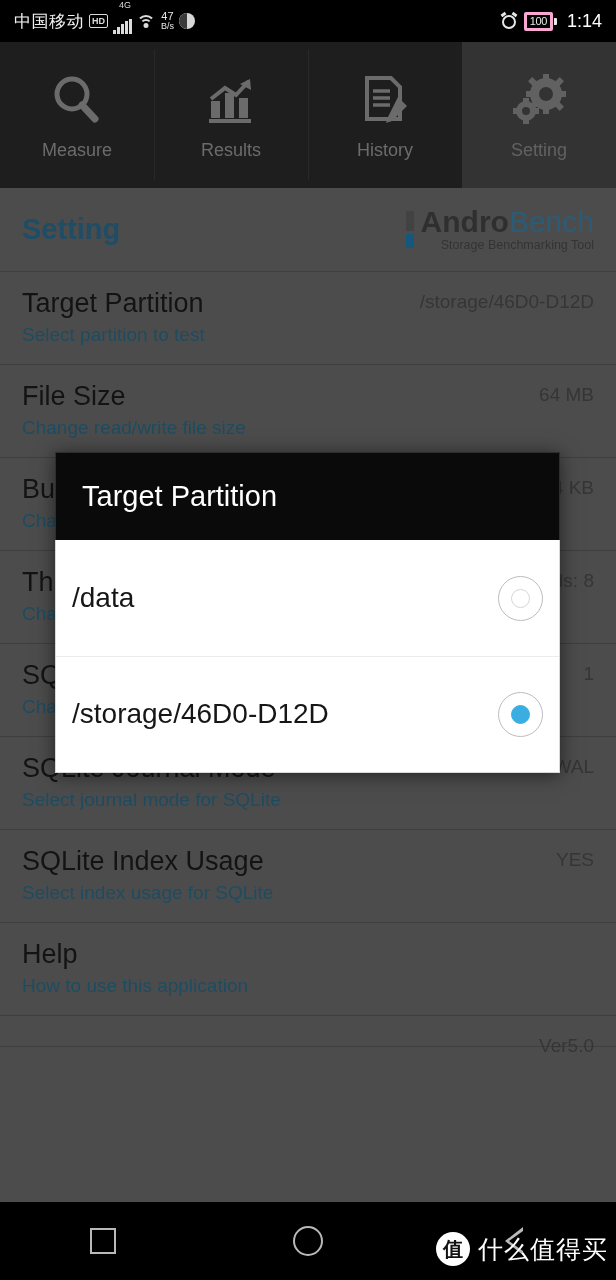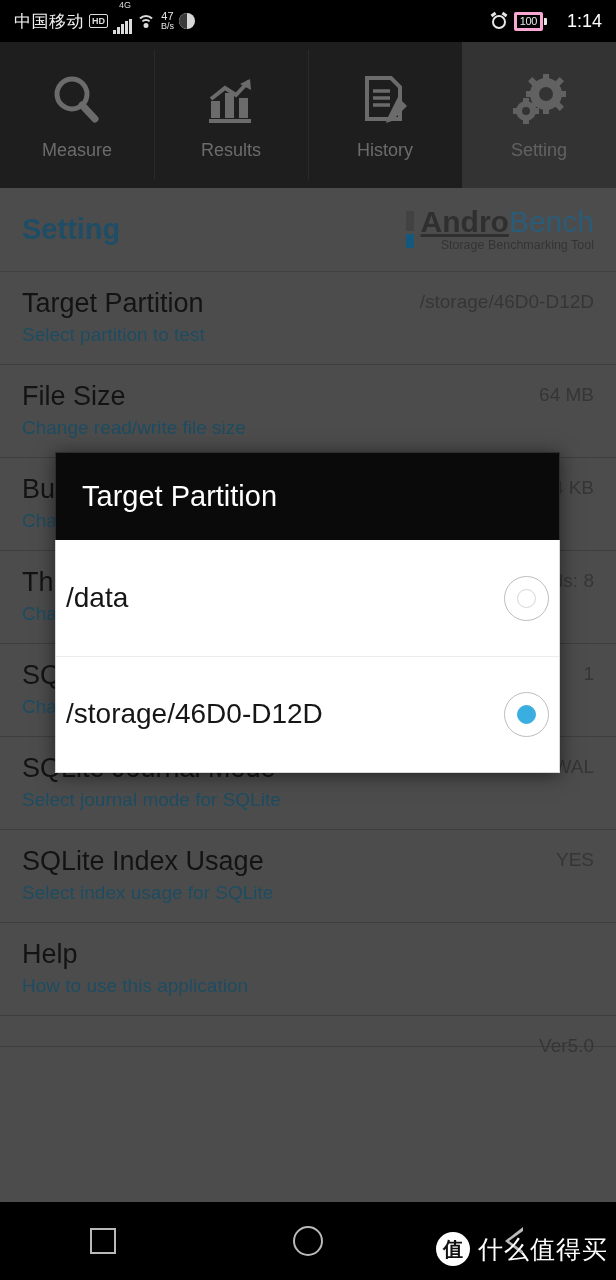--- a/index.html
+++ b/index.html
@@ -49,21 +49,21 @@
   .globe { width:16px; height:16px; border-radius:50%; background:#d8d8d8; position:relative; overflow:hidden; }
   .globe::before { content:""; position:absolute; left:0; top:0; width:8px; height:16px; background:#3a3a3a; border-radius:8px 0 0 8px; }
   .alarm { width:16px; height:16px; position:relative; }
   .alarm .face { position:absolute; left:1px; top:2px; width:14px; height:14px; border:2px solid #e8e8e8; border-radius:50%; }
   .alarm .e1, .alarm .e2 { position:absolute; top:0; width:5px; height:3px; background:#e8e8e8; }
   .alarm .e1 { left:0; transform:rotate(-35deg); }
   .alarm .e2 { right:0; transform:rotate(35deg); }
   .batt { display:flex; align-items:center; }
   .batt .body { border:3px solid #f9a8d4; border-radius:2px; padding:0 3px; font-size:11px; line-height:13px; color:#e8e8e8; letter-spacing:-0.4px; }
   .batt .tip { width:3px; height:7px; background:#e8e8e8; margin-left:1px; border-radius:0 1px 1px 0; }
-  .clock { font-size:18px; color:#fff; margin-left:13px; }
+  .clock { font-size:18px; color:#fff; margin-left:3px; }
 
   
   .tabbar { position:absolute; top:42px; left:0; width:616px; height:146px;
             display:flex; background:#2b2b2b; }
   .tab { flex:1; display:flex; flex-direction:column; align-items:center;
          justify-content:center; gap:8px; position:relative; }
   .tab + .tab::before { content:""; position:absolute; left:0; top:8px; bottom:8px;
                         width:1px; background:#3c3c3c; }
   .tab.active { background:#4a4a4a; }
   .tab.active + .tab::before, .tab.active::before { background:transparent; }
@@ -77,21 +77,21 @@
             background:#6e6e6e; display:flex; align-items:center;
             justify-content:space-between; padding:0 22px;
             border-bottom:1px solid #5c5c5c; }
   .header .title { font-size:29px; color:#2b6f91; font-weight:bold; }
   .logo { display:flex; align-items:center; gap:7px; }
   .logo .bars2 { display:flex; flex-direction:column; gap:3px; }
   .logo .bars2 i { display:block; width:8px; height:20px; background:#5f5f5f; }
   .logo .bars2 i:last-child { height:14px; background:#1f7fb5; }
   .logo .words { display:flex; flex-direction:column; align-items:flex-end; }
   .logo .wordmark { font-size:30px; font-weight:bold; line-height:30px; }
-  .logo .wordmark .a { color:#444;text-decoration:underline; }
+  .logo .wordmark .a { color:#444; }
   .logo .wordmark .b { color:#3d83ab; font-weight:normal; }
   .logo .tagline { font-size:12.5px; color:#4a4a4a; margin-top:1px; }
 
   
   .list { position:absolute; top:272px; left:0; width:616px; height:930px;
           background:#6e6e6e; overflow:hidden; }
   .row { position:relative; padding:14px 22px 16px 22px; border-bottom:1px solid #5a5a5a; }
   .row .rtitle { font-size:27px; color:#1c1c1c; line-height:34px; }
   .row .rsub { font-size:19px; color:#2a6d8c; line-height:26px; margin-top:2px; }
   .row .rval { position:absolute; right:22px; top:19px; font-size:19px; color:#4d4d4d; }
@@ -99,21 +99,21 @@
   
   .scrim { position:absolute; top:42px; left:0; width:616px; height:1160px;
            background:rgba(0,0,0,0.30); pointer-events:none; }
   .dialog { position:absolute; left:55px; top:452px; width:505px;
             box-shadow:0 2px 18px rgba(0,0,0,.55); }
   .dlg-head { background:#0a0a0a; height:88px; display:flex; align-items:center;
               padding:0 26px; border:1px solid #2e2e2e; border-bottom:none; }
   .dlg-head .t { font-size:29px; color:#fff; }
   .dlg-body { background:#fff; border:1px solid #d8d8d8; border-top:none; }
   .opt { height:116px; display:flex; align-items:center; justify-content:space-between;
-         padding:0 10px; position:relative; }
+         padding:0 16px; position:relative; }
   .opt + .opt::before { content:""; position:absolute; left:0; right:0; top:0;
                         height:1px; background:#ececec; }
   .opt .otxt { font-size:28px; color:#161616; }
   .radio { width:45px; height:45px; border-radius:50%; border:1.5px solid #bdbdbd;
            display:flex; align-items:center; justify-content:center; }
   .radio .dot { width:19px; height:19px; border-radius:50%;
                 border:1.5px solid #d6d6d6; background:transparent; }
   .radio.on .dot { background:#3aaee0; border-color:#3aaee0; }
 
   

